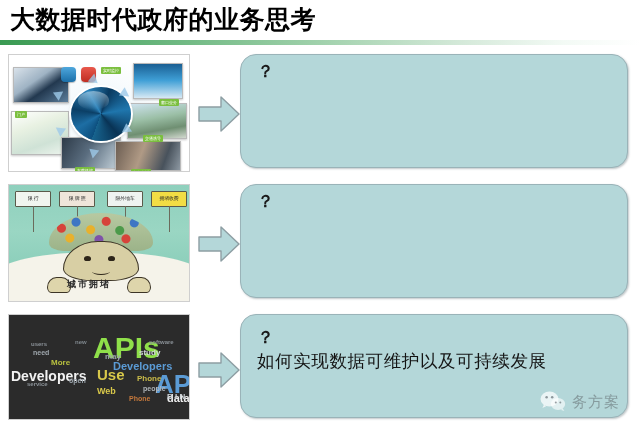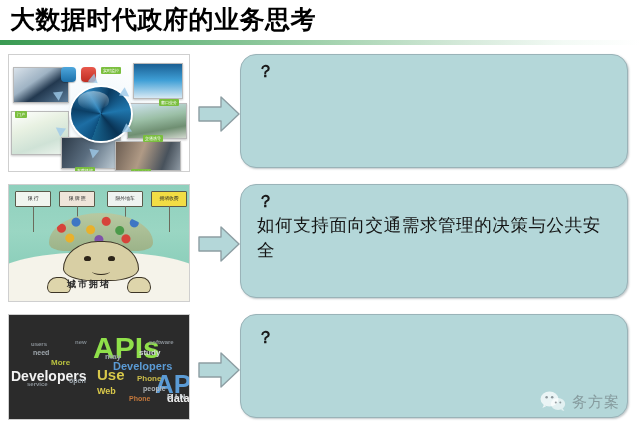--- a/index.html
+++ b/index.html
@@ -367,21 +367,20 @@
   </div>
 
   <div class="connector">
     <svg width="44" height="40" viewBox="0 0 44 40">
       <path d="M2 13 H24 V3 L42 20 L24 37 V27 H2 Z" fill="#b4d7d9" stroke="#8d9ea3" stroke-width="1.4" stroke-linejoin="round"></path>
     </svg>
   </div>
 
   <div class="callout">
     <div class="q-mark">？</div>
-    <div class="q-text">如何支持面向交通需求管理的决策与公共安全</div>
   </div>
 </div>
 
 <div class="row" id="row-3">
 
   <div class="thumb">
     <div class="wc-bg"></div>
     <div id="word-cloud-layer">
         <span class="wc-word" style="left: 84px; top: 18px; font-size: 30px; color: rgb(143, 224, 74); text-align: center;">APIs</span>
         <span class="wc-word" style="left: 146px; top: 56px; font-size: 26px; color: rgb(91, 155, 213);">API</span>
@@ -407,20 +406,21 @@
   </div>
 
   <div class="connector">
     <svg width="44" height="40" viewBox="0 0 44 40">
       <path d="M2 13 H24 V3 L42 20 L24 37 V27 H2 Z" fill="#b4d7d9" stroke="#8d9ea3" stroke-width="1.4" stroke-linejoin="round"></path>
     </svg>
   </div>
 
   <div class="callout">
     <div class="q-mark">？</div>
+    <div class="q-text">如何实现数据可维护以及可持续发展</div>
   </div>
 </div>
 
 <div id="watermark">
   <svg id="wm-logo" viewBox="0 0 26 22">
     <ellipse cx="9.5" cy="9" rx="9" ry="7.4" fill="rgba(255,255,255,.72)"></ellipse>
     <circle cx="6.6" cy="7.2" r="1.25" fill="rgba(110,120,125,.75)"></circle>
     <circle cx="12.2" cy="7.2" r="1.25" fill="rgba(110,120,125,.75)"></circle>
     <path d="M4 14.6 L2.4 18 L6.2 16.2 Z" fill="rgba(255,255,255,.72)"></path>
     <ellipse cx="18" cy="14" rx="7.2" ry="5.9" fill="rgba(255,255,255,.62)"></ellipse>

